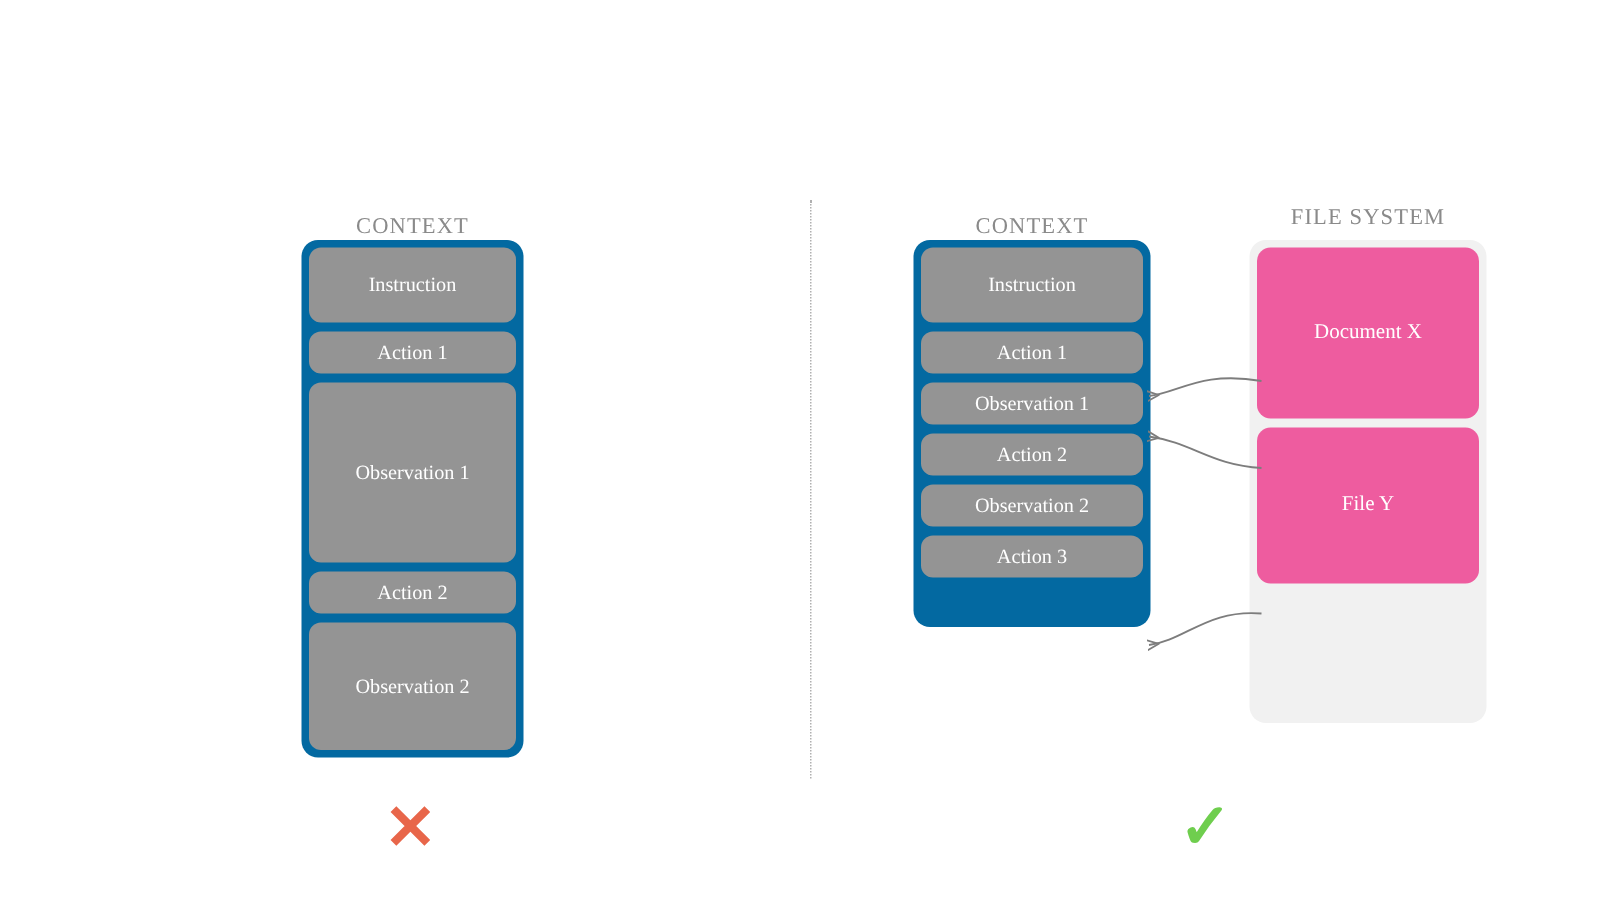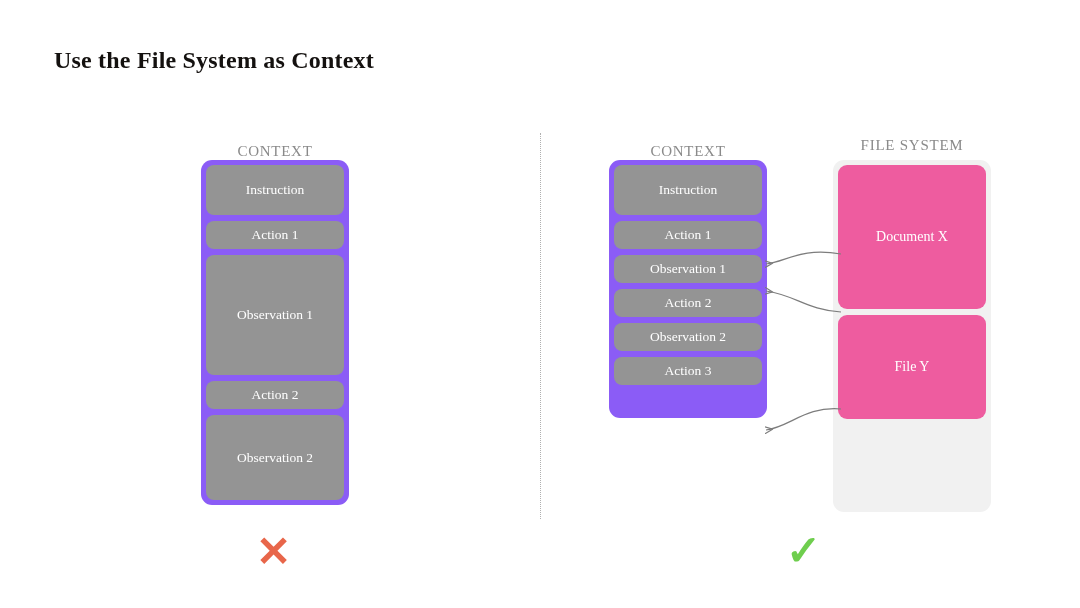--- a/index.html
+++ b/index.html
@@ -35,21 +35,21 @@
     position: absolute;
     font-size: 15px;
     letter-spacing: 0.75px;
     color: #8a8a8a;
     text-align: center;
     white-space: nowrap;
     font-family: Liberation Serif, serif;
   }
   .stack {
     position: absolute;
-    background: #8b5cf6;
+    background: #0369a1;
     border-radius: 11px;
     padding: 5px;
   }
   .stack.fs { background: #f1f1f1; }
 
   .blk {
     width: 100%;
     background: #949494;
     border-radius: 8px;
     color: #ffffff;
@@ -73,21 +73,21 @@
   #left-stack .blk.h-obs-mid      { height: 85px; }
 
   
   #right-stack { left: 609px; top: 160px; width: 158px; }
   #right-stack .blk.h-instruction { height: 50px; }
   #right-stack .blk.h-row         { height: 28px; }
   #right-stack .tail { height: 22px; }
 
   
   #fs-stack { left: 833px; top: 160px; width: 158px; }
-  #fs-stack .blk.h-doc  { height: 144px; }
+  #fs-stack .blk.h-doc  { height: 114px; }
   #fs-stack .blk.h-file { height: 104px; }
   #fs-stack .tail { height: 82px; }
 
   
   .verdict {
     position: absolute;
     font-size: 42px;
     font-weight: bold;
     line-height: 1;
     user-select: none;
@@ -95,21 +95,20 @@
   #verdict-bad  { left: 256px; top: 531px; color: #e8664a; }
   #verdict-good { left: 786px; top: 530px; color: #6fce4e; }
 
   #connectors { position: absolute; left: 0; top: 0; width: 1080px; height: 608px; }
 </style>
 </head>
 <body>
 
 <div class="page">
 
-  <div class="slide-title">Use the File System as Context</div>
 
   <div class="divider"></div>
 
   <div class="col-label" style="left:201px; top:143px; width:148px;">CONTEXT</div>
 
   <div class="stack" id="left-stack">
     <div class="blk h-instruction">Instruction</div>
     <div class="blk h-action">Action 1</div>
     <div class="blk h-obs-big">Observation 1</div>
     <div class="blk h-action">Action 2</div>

